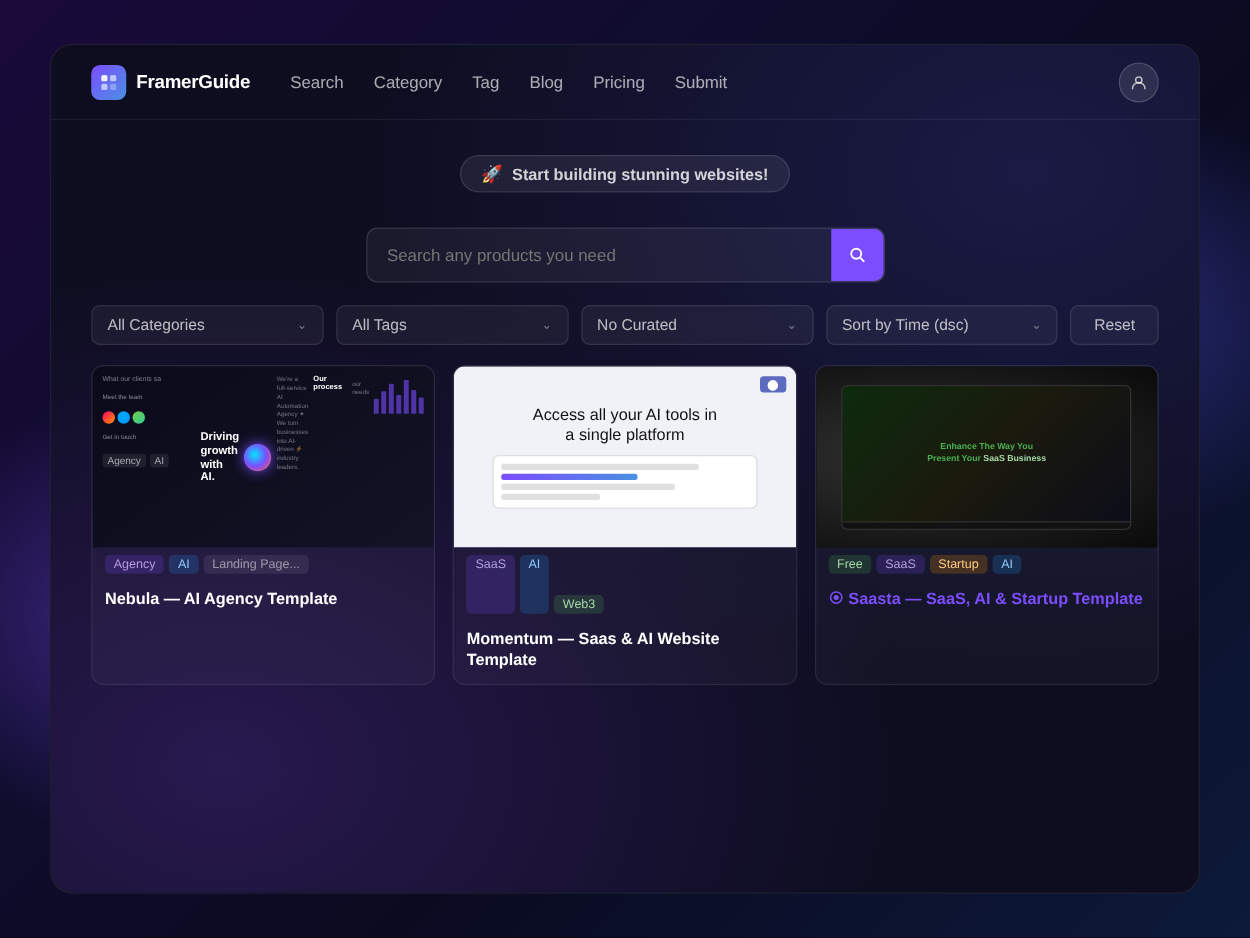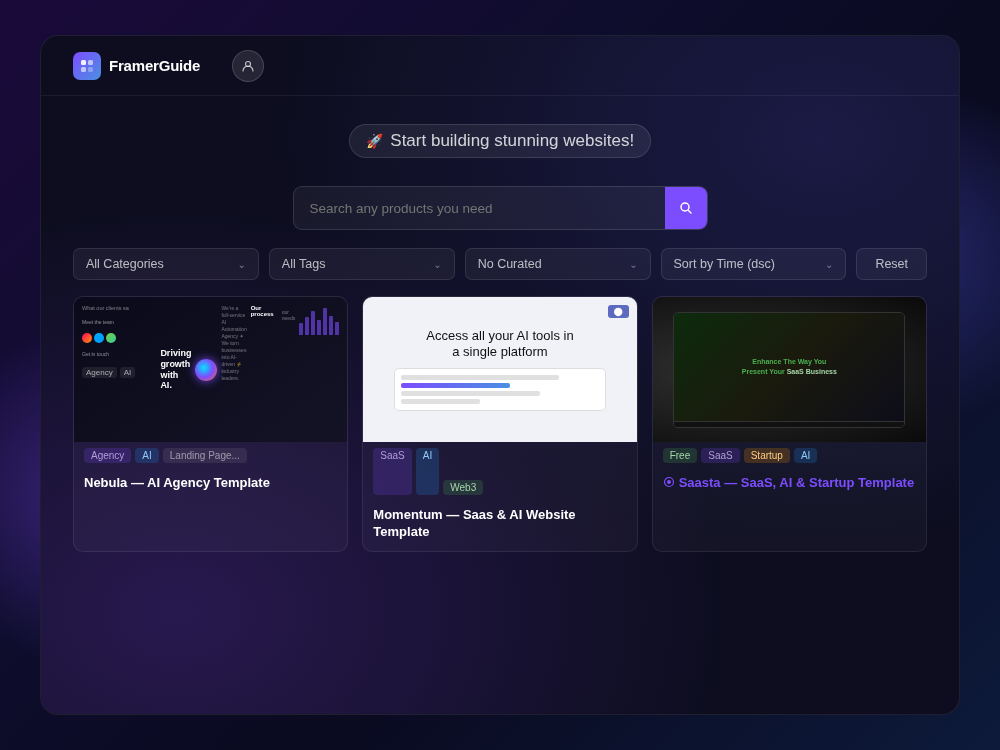--- a/index.html
+++ b/index.html
@@ -162,22 +162,22 @@
       padding: 6px 16px;
       cursor: pointer;
     }
 
     .banner-emoji {
       font-size: 14px;
     }
 
     .banner-text {
       color: rgba(255,255,255,0.8);
-      font-size: 17px;
-      font-weight: 400;
+      font-size: 13px;
+      font-weight: 700;
     }
 
     
     .hero-heading {
       margin-top: 24px;
       text-align: center;
       line-height: 1.18;
     }
 
     .hero-title-white {
@@ -527,20 +527,28 @@
           <svg width="16" height="16" viewBox="0 0 16 16" fill="none">
             <rect x="2" y="2" width="5" height="5" rx="1.5" fill="white" opacity="0.9"></rect>
             <rect x="9" y="2" width="5" height="5" rx="1.5" fill="white" opacity="0.6"></rect>
             <rect x="2" y="9" width="5" height="5" rx="1.5" fill="white" opacity="0.6"></rect>
             <rect x="9" y="9" width="5" height="5" rx="1.5" fill="white" opacity="0.3"></rect>
           </svg>
         </div>
         <span class="logo-text">FramerGuide</span>
       </div>
 
+      <div class="nav-links">
+        <a class="nav-link">Search</a>
+        <a class="nav-link">Category</a>
+        <a class="nav-link">Tag</a>
+        <a class="nav-link">Blog</a>
+        <a class="nav-link">Pricing</a>
+        <a class="nav-link">Submit</a>
+      </div>
 
       <div class="nav-user">
         <svg width="14" height="14" viewBox="0 0 14 14" fill="none">
           <circle cx="7" cy="5" r="2.5" stroke="rgba(255,255,255,0.7)" stroke-width="1.2"></circle>
           <path d="M2 12c0-2.76 2.24-5 5-5s5 2.24 5 5" stroke="rgba(255,255,255,0.7)" stroke-width="1.2" stroke-linecap="round"></path>
         </svg>
       </div>
     </nav>
 
     <div class="main-content">

